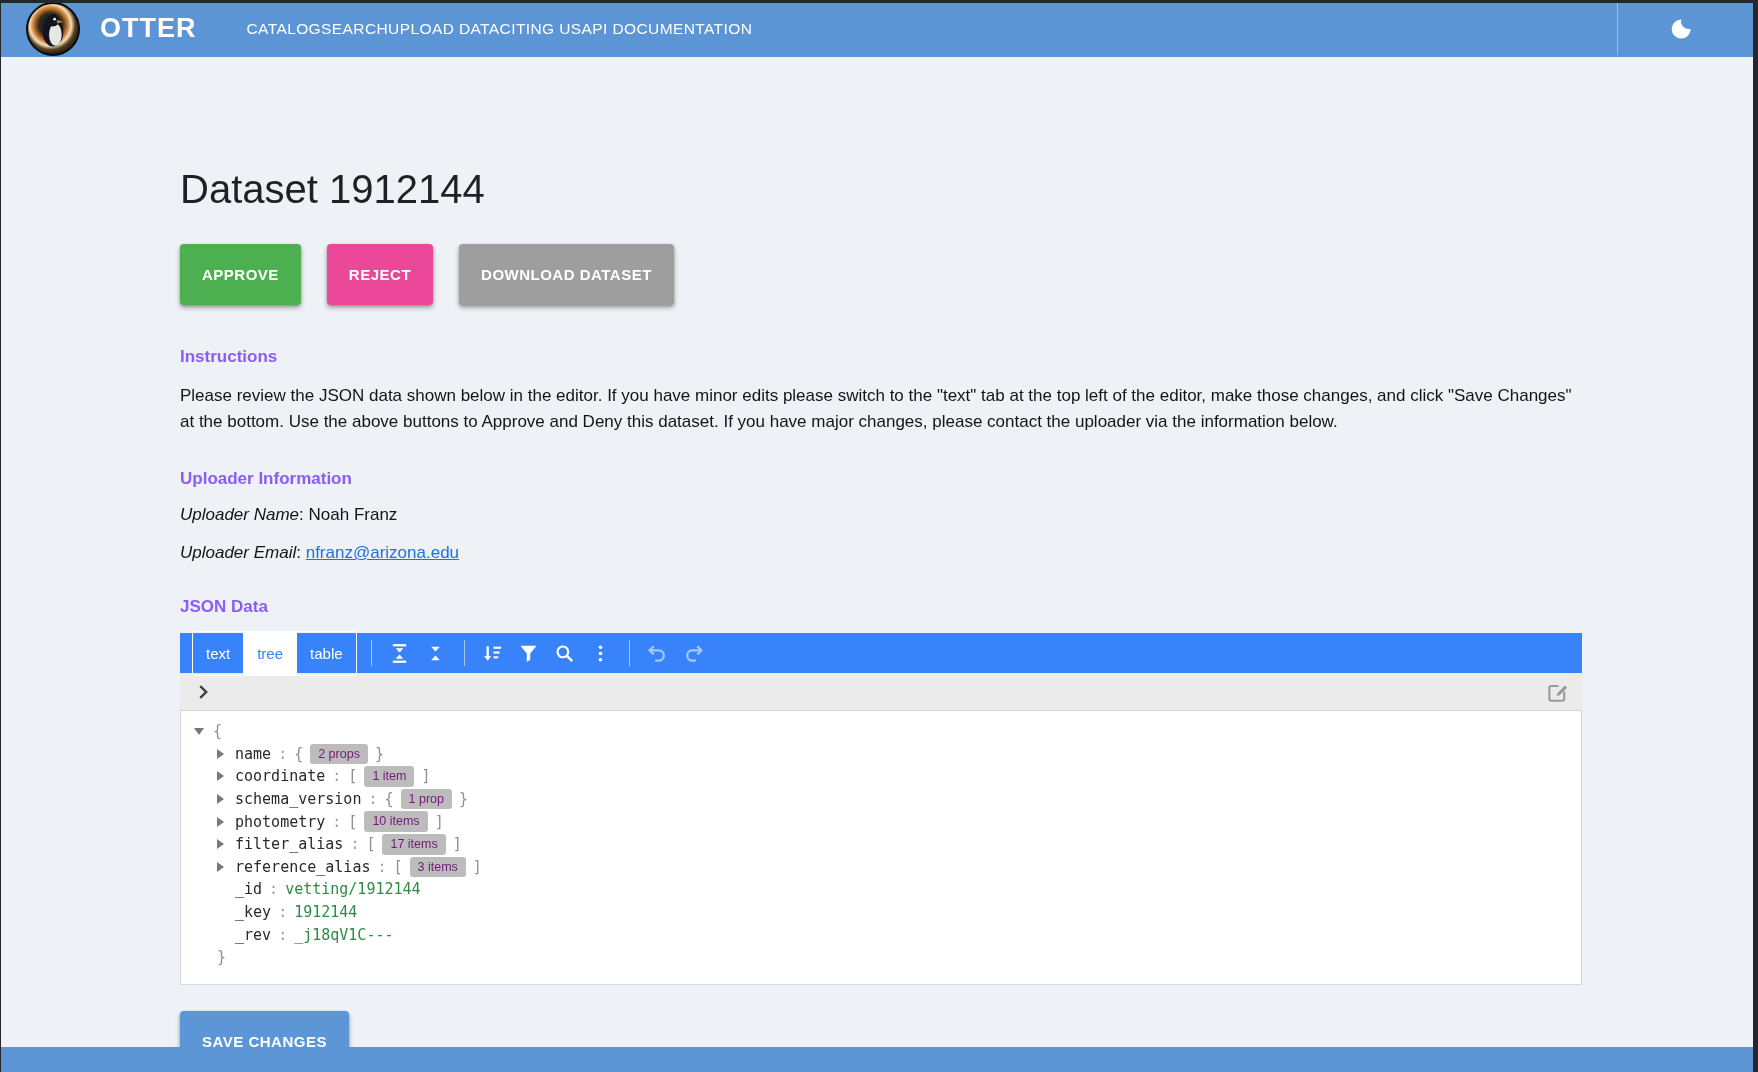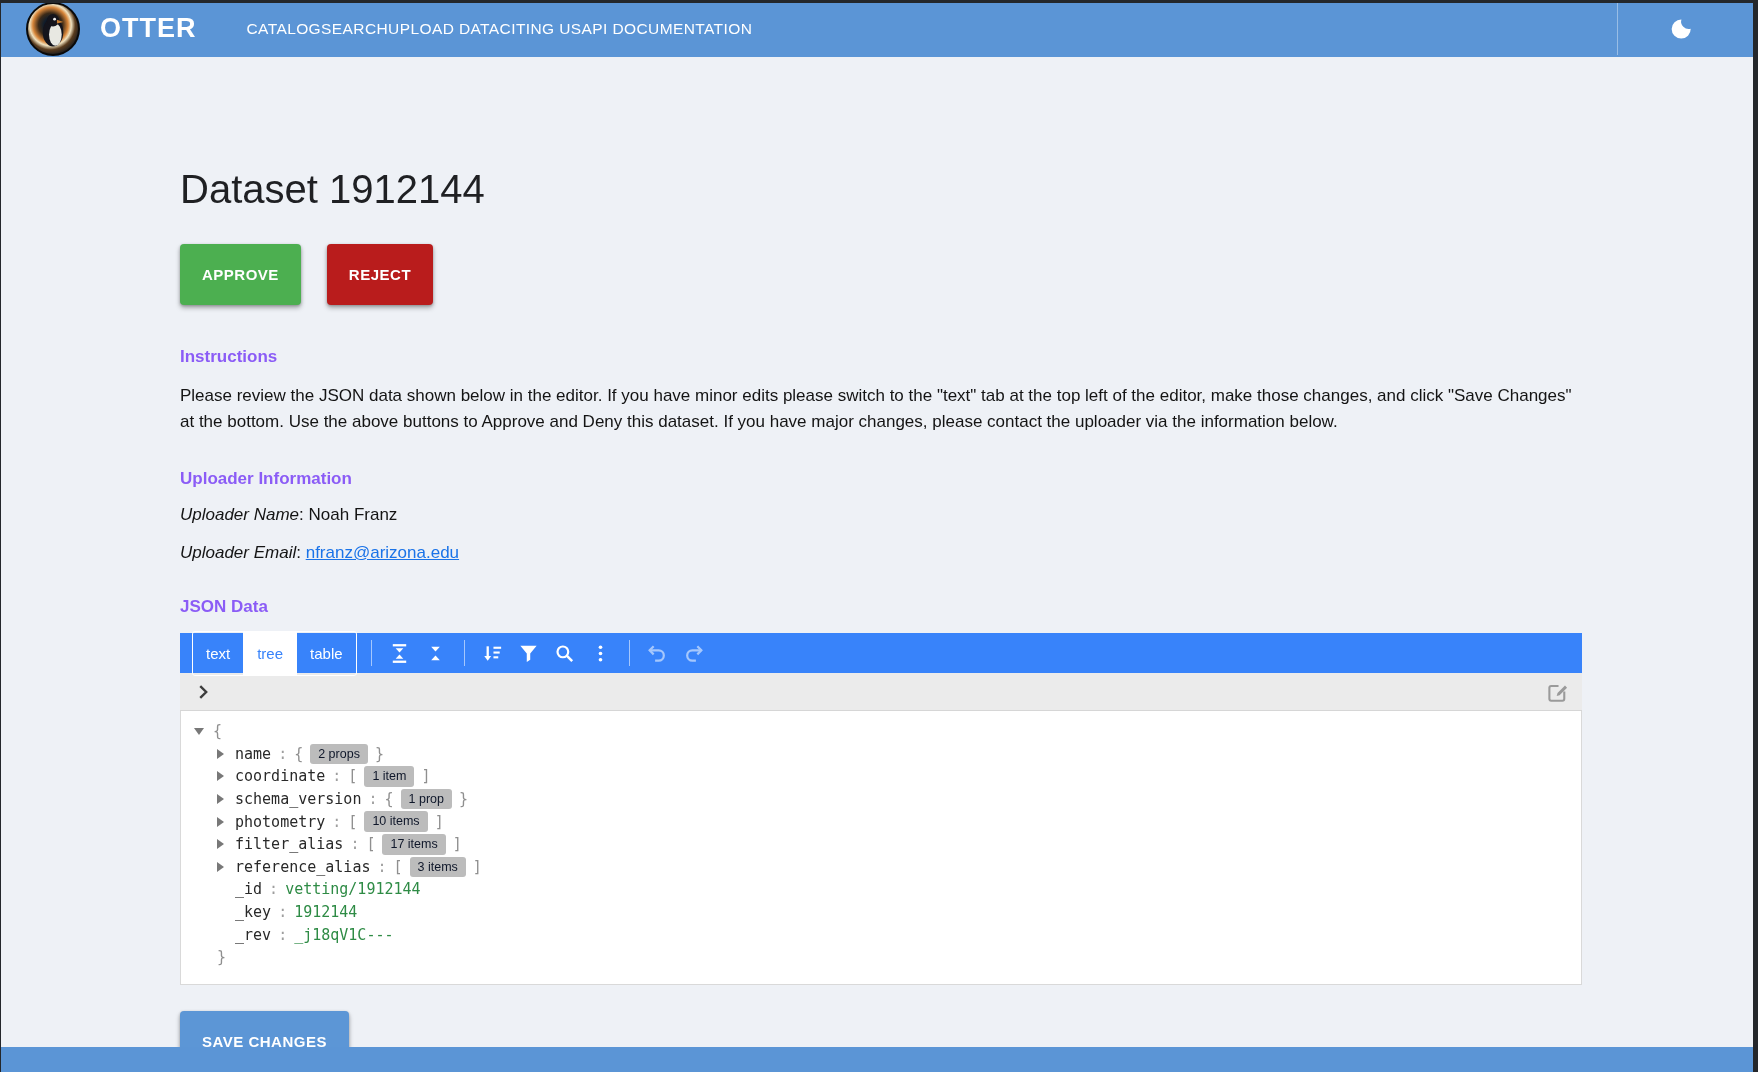--- a/index.html
+++ b/index.html
@@ -29,21 +29,21 @@
   .moon-btn{width:40px;height:40px;display:grid;place-items:center;cursor:pointer;margin-right:32px;}
 
   
   .main{position:absolute;top:73px;left:180px;width:1402px;}
   h1.page-title{font-size:40px;font-weight:400;color:#1f2023;margin:94px 0 32px;}
   .btn-row{display:flex;gap:26px;margin:0 0 42px;}
   .btn{border:none;border-radius:4px;color:#fff;font-family:inherit;font-size:15px;font-weight:bold;
     letter-spacing:.5px;padding:22px 22px;cursor:pointer;
     box-shadow:0 3px 5px rgba(0,0,0,.28), 0 1px 3px rgba(0,0,0,.22);}
   .btn-approve{background:#4caf50;}
-  .btn-reject{background:#b91c1c;}
+  .btn-reject{background:#ec4899;}
   .btn-download{background:#9e9e9e;}
   .btn-save{background:#5c96d6;margin-top:26px;}
   h3.sec{font-size:17px;font-weight:bold;color:#8b5cf6;margin:34px 0 16px;}
   p.body-text{font-size:17px;line-height:26px;color:#141414;margin:0 0 8px;}
   .info-line{font-size:17px;color:#141414;margin:0 0 18px;}
   .info-line .lbl{font-style:italic;}
   a.mail-link{color:#1a73e8;text-decoration:underline;cursor:pointer;}
 
   
   .editor{width:1402px;margin-top:4px;}
@@ -73,21 +73,21 @@
   .jrow.closing{padding-left:36px;}
   .tri{flex:0 0 auto;}
   .tri.right{width:0;height:0;border-left:7px solid #787878;border-top:5px solid transparent;
     border-bottom:5px solid transparent;margin-right:11px;cursor:pointer;}
   .tri.down{width:0;height:0;border-top:7px solid #787878;border-left:5px solid transparent;
     border-right:5px solid transparent;margin-right:9px;cursor:pointer;}
   .tri.ph{width:7px;margin-right:11px;}
   .jkey{color:#292929;}
   .jcolon{color:#9e9e9e;margin:0 7px;}
   .jbr{color:#8f8f8f;}
-  .jchip{background:#bcbcbc;color:#0f172a;font-family:"Liberation Sans",sans-serif;font-size:12.5px;
+  .jchip{background:#bcbcbc;color:#701a75;font-family:"Liberation Sans",sans-serif;font-size:12.5px;
     border-radius:3px;padding:4px 8px;margin:0 7px;cursor:pointer;line-height:1;}
   .jval{color:#2e8b45;}
 
   
   .footer{position:absolute;left:0;right:0;bottom:0;height:25px;background:#5b95d6;}
 </style>
 </head>
 <body>
 
 <div class="navbar">
@@ -118,20 +118,21 @@
   </div>
 </div>
 
 <div class="main">
 
   <h1 class="page-title">Dataset 1912144</h1>
 
   <div class="btn-row">
     <button class="btn btn-approve">APPROVE</button>
     <button class="btn btn-reject">REJECT</button>
+    <button class="btn btn-download">DOWNLOAD DATASET</button>
   </div>
 
   <h3 class="sec">Instructions</h3>
   <p class="body-text">Please review the JSON data shown below in the editor. If you have minor edits please switch to the "text" tab at the top left of the editor, make those changes, and click "Save Changes" at the bottom. Use the above buttons to Approve and Deny this dataset. If you have major changes, please contact the uploader via the information below.</p>
 
   <h3 class="sec">Uploader Information</h3>
   <div class="info-line"><span class="lbl">Uploader Name</span><span>: </span><span>Noah Franz</span></div>
   <div class="info-line"><span class="lbl">Uploader Email</span><span>: </span><a class="mail-link">nfranz@arizona.edu</a></div>
 
   <h3 class="sec">JSON Data</h3>

